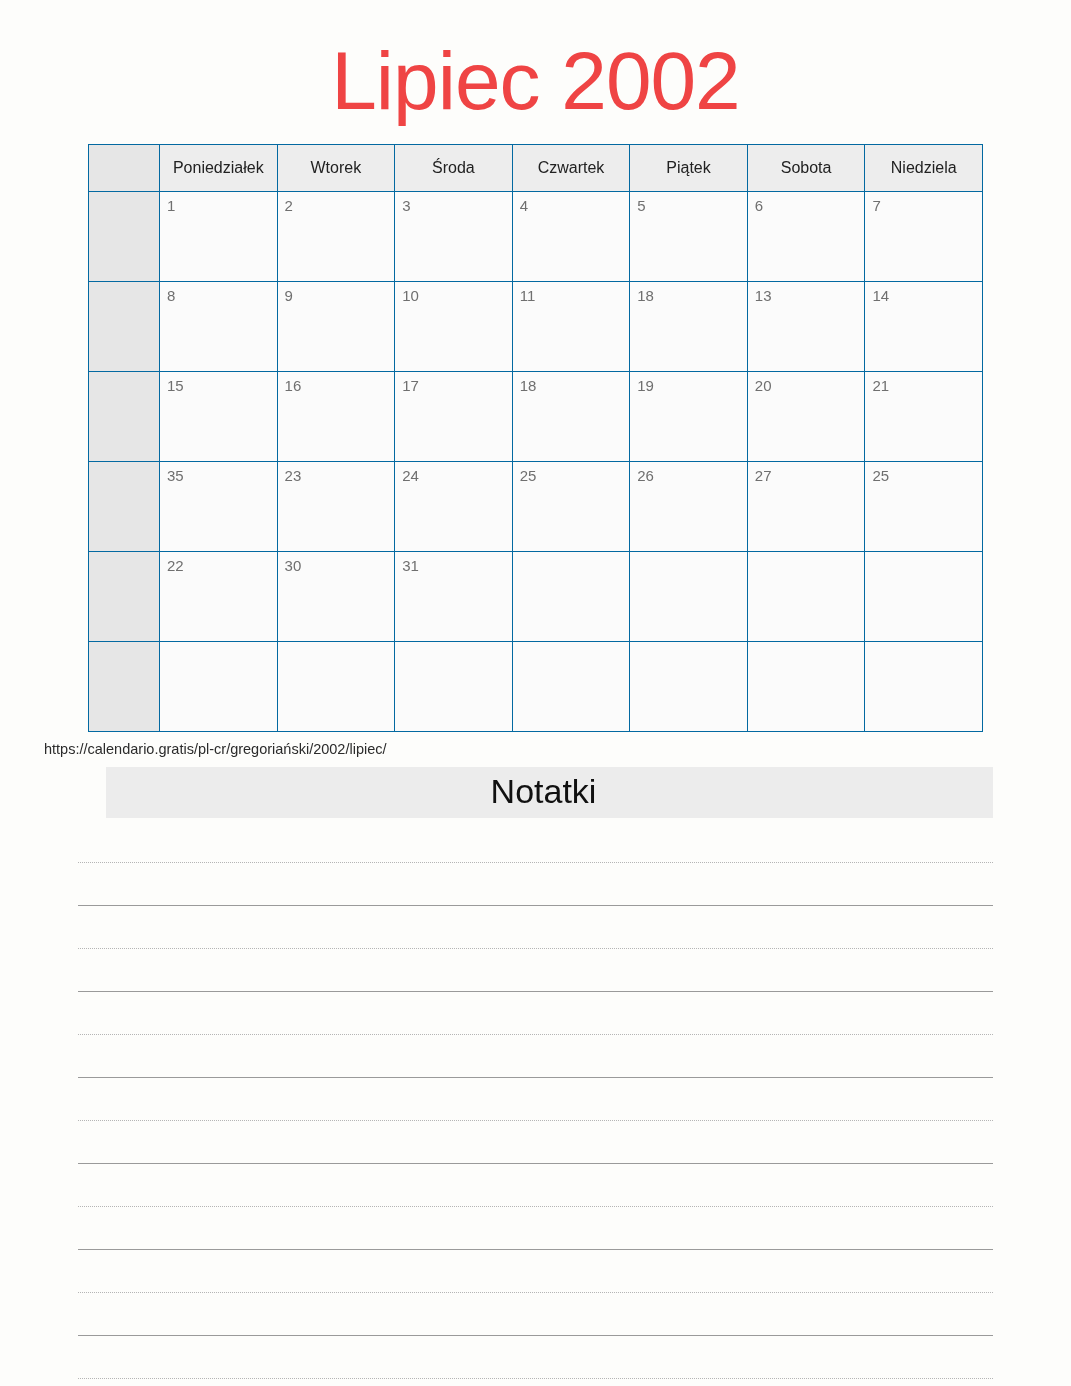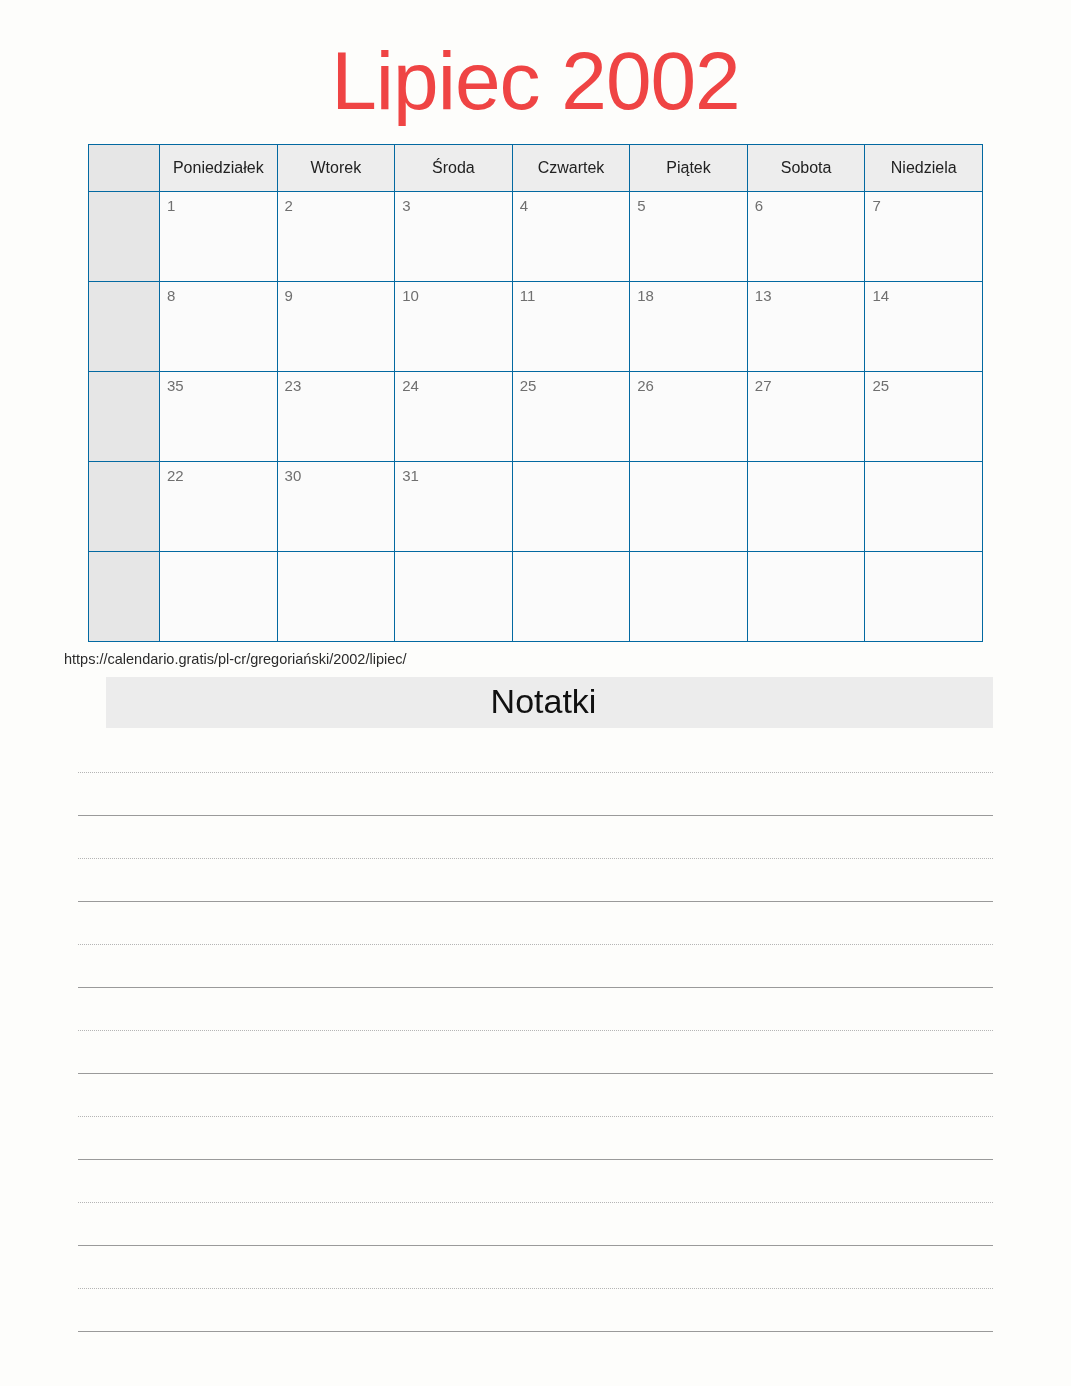--- a/index.html
+++ b/index.html
@@ -73,21 +73,21 @@
     padding: 5px 0 0 7px;
     font-size: 15px;
     color: #6f6f6f;
     font-weight: 400;
   }
   table.calendar td.gutter-col {
     background: #e6e6e6;
   }
   
   .source-url {
-    margin: 9px 88px 0 64px;
+    margin: 9px 88px 0 44px;
     font-size: 14.5px;
     color: #2b2b2b;
     font-family: "Liberation Sans", sans-serif;
   }
   
   .notes-wrap {
     margin: 10px 78px 0 78px;
   }
   .notes-header {
     background: #ececec;
@@ -148,20 +148,30 @@
           <td class="day">8</td>
           <td class="day">9</td>
           <td class="day">10</td>
           <td class="day">11</td>
           <td class="day">18</td>
           <td class="day">13</td>
           <td class="day">14</td>
         </tr>
         <tr>
           <td class="gutter-col"></td>
+          <td class="day">15</td>
+          <td class="day">16</td>
+          <td class="day">17</td>
+          <td class="day">18</td>
+          <td class="day">19</td>
+          <td class="day">20</td>
+          <td class="day">21</td>
+        </tr>
+        <tr>
+          <td class="gutter-col"></td>
           <td class="day">35</td>
           <td class="day">23</td>
           <td class="day">24</td>
           <td class="day">25</td>
           <td class="day">26</td>
           <td class="day">27</td>
           <td class="day">25</td>
         </tr>
         <tr>
           <td class="gutter-col"></td>

